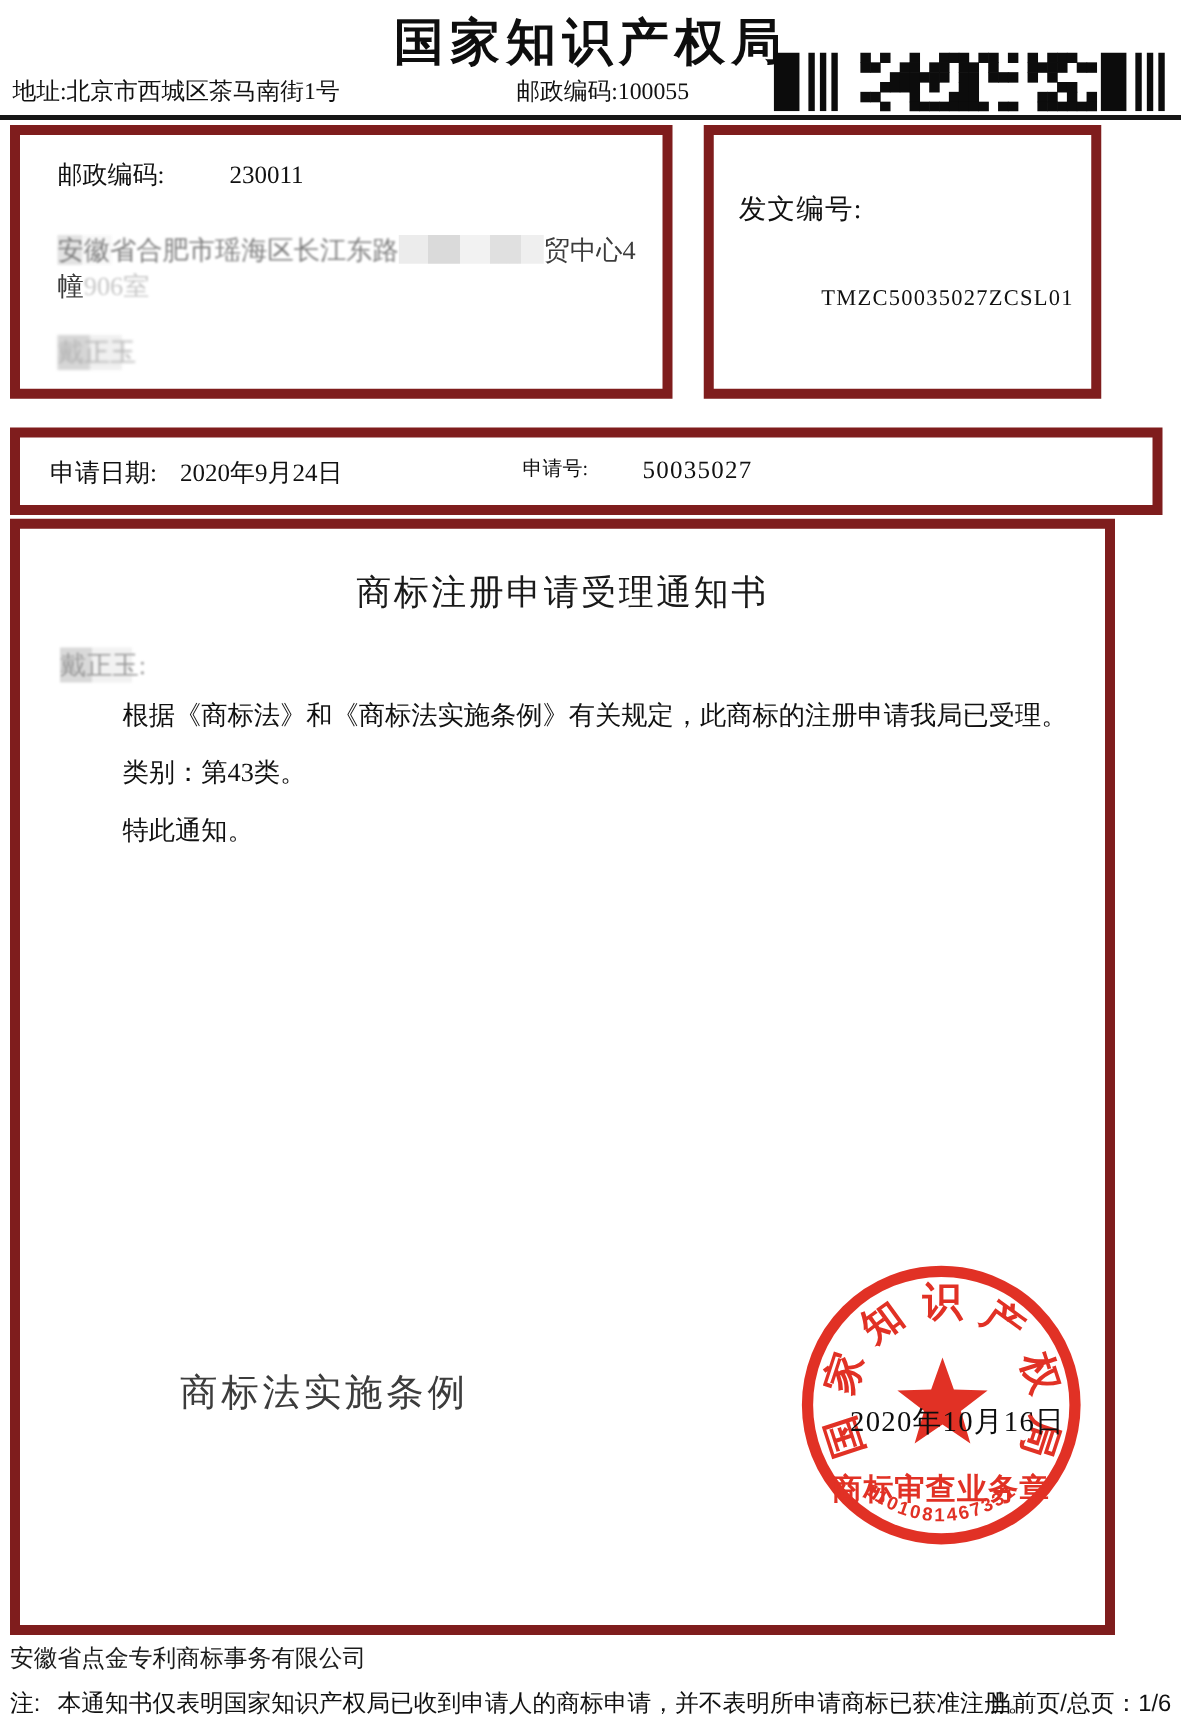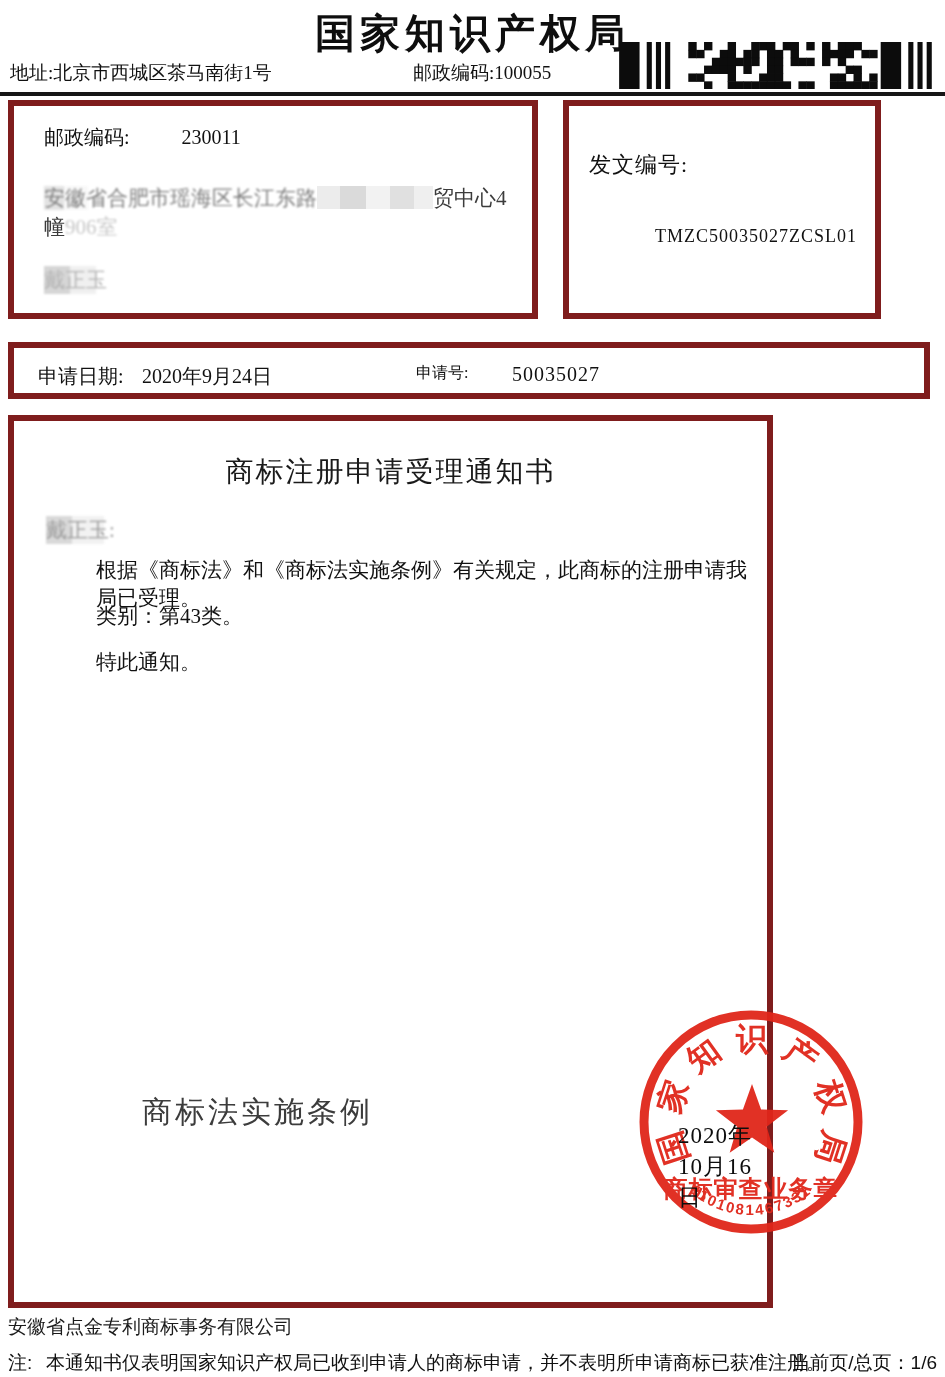--- a/index.html
+++ b/index.html
@@ -14,25 +14,25 @@
   .org-title{
     top:6px;left:0;right:0;text-align:center;
     font-size:40px;font-weight:bold;letter-spacing:5px;color:#0e0e0e;
   }
   .hdr-address{top:60px;left:10px;font-size:19px;}
   .hdr-postal{top:60px;left:413px;font-size:19px;}
   .barcode-wrap{top:42px;left:615px;width:325px;height:47px;}
   .hdr-rule{top:92px;left:0;width:945px;height:4px;background:#161616;}
 
   
-  .box{border:6px solid #7f1d1d;box-sizing:border-box;background:#fff;}
+  .box{border:8px solid #7f1d1d;box-sizing:border-box;background:#fff;}
   .recipient-box{top:100px;left:8px;width:530px;height:219px;}
   .dispatch-box{top:100px;left:563px;width:318px;height:219px;}
-  .app-row{top:342px;left:8px;width:922px;height:57px;}
-  .main-box{top:415px;left:8px;width:765px;height:893px;}
+  .app-row{top:342px;left:8px;width:922px;height:70px;}
+  .main-box{top:415px;left:8px;width:884px;height:893px;}
 
   
   .rc-postal{top:18px;left:30px;font-size:20px;}
   .rc-postal-value{margin-left:52px;}
   .rc-address{top:78px;left:30px;width:468px;font-size:21px;line-height:29px;}
   .addr-faded{color:#7e7e7e;filter:blur(0.8px);
     background:linear-gradient(90deg,rgba(205,205,205,.55) 0 20px,rgba(236,236,236,.35) 20px 44px,transparent 44px);}
   .addr-gap{display:inline-block;width:116px;height:23px;vertical-align:-4px;
     background:linear-gradient(90deg,#ececec 0 20%,#dadada 20% 42%,#f2f2f2 42% 63%,#e0e0e0 63% 84%,#efefef 84%);
     filter:blur(0.6px);}

